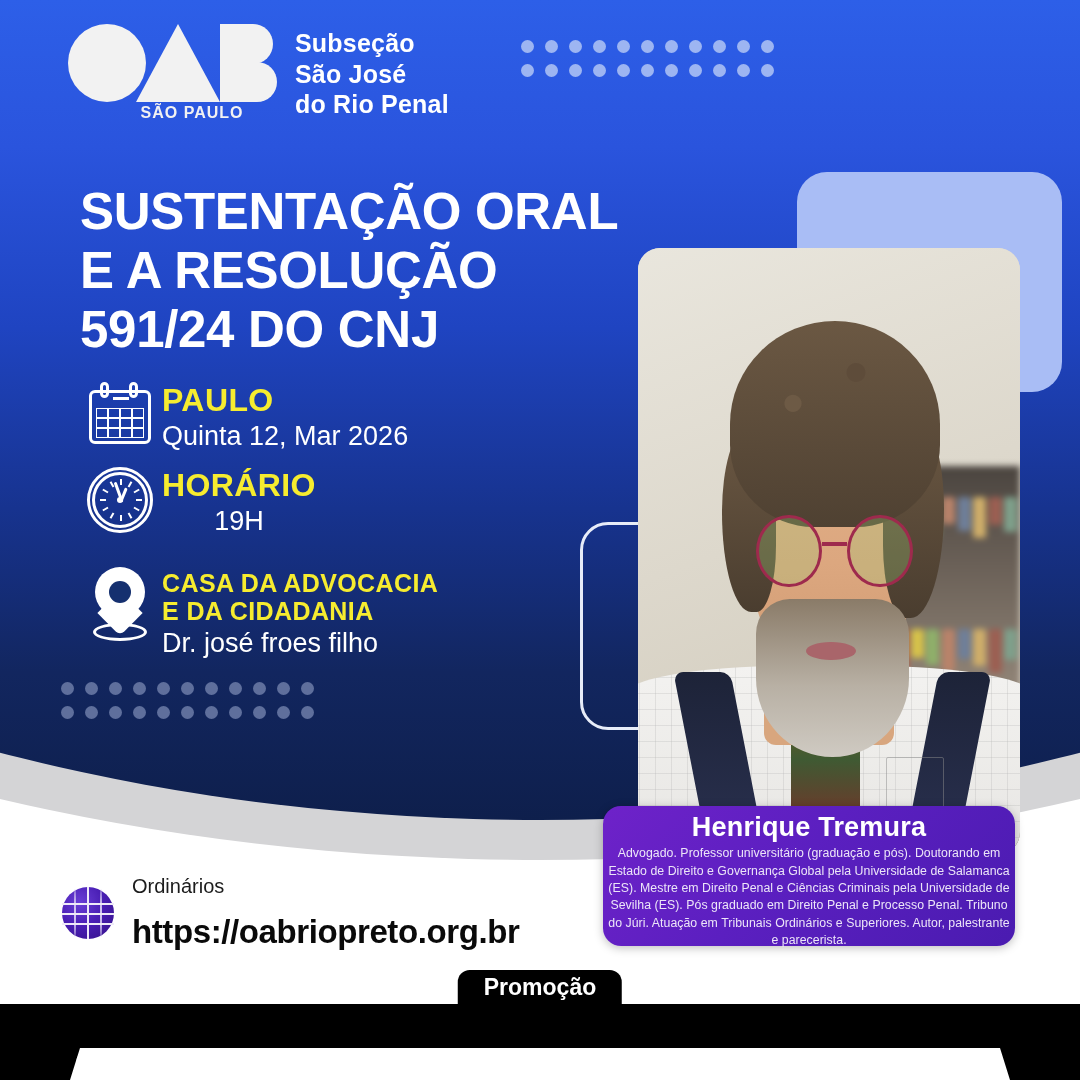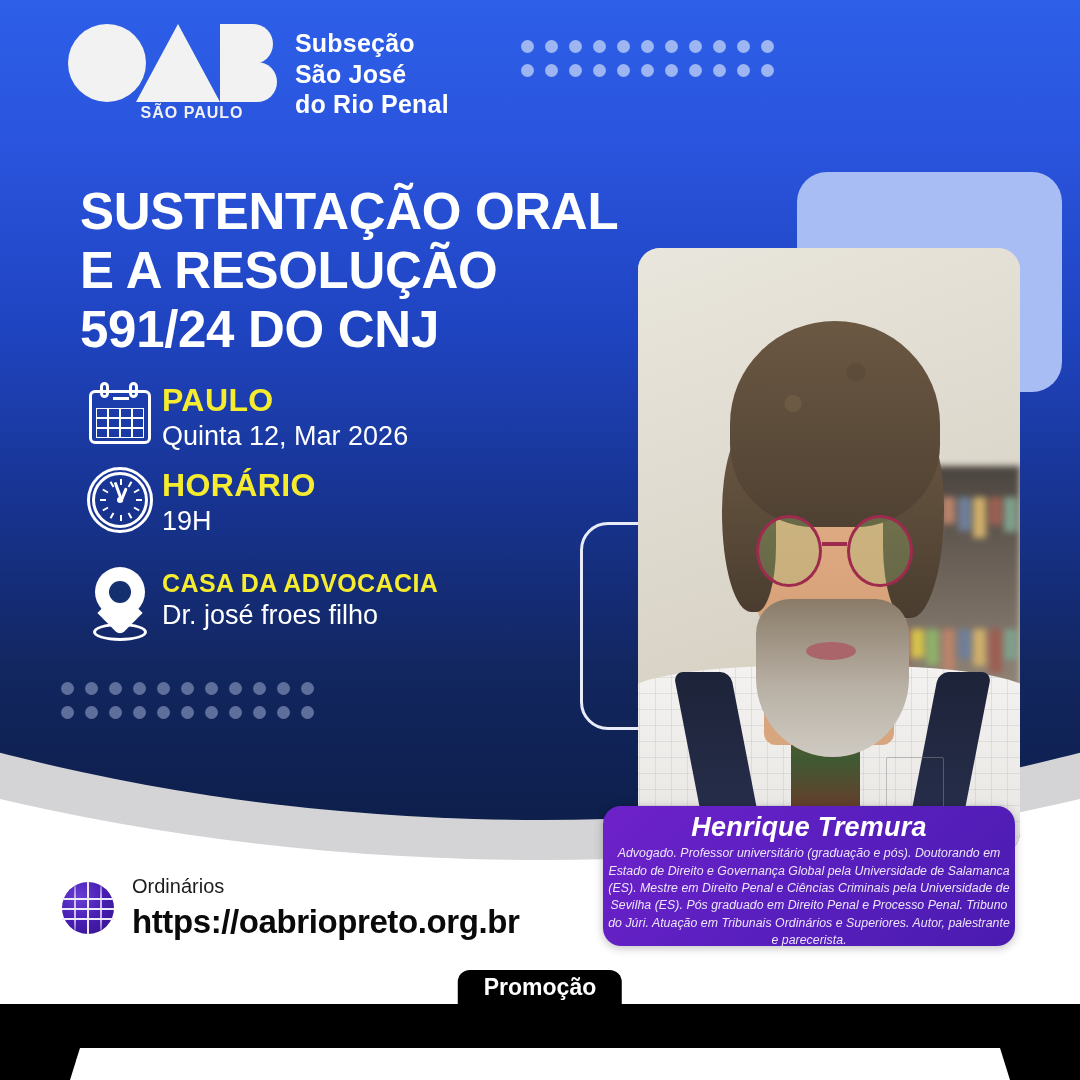--- a/index.html
+++ b/index.html
@@ -101,21 +101,21 @@
   .info-icon { width:84px; flex:0 0 84px; display:flex; justify-content:center; }
   .info-text { padding-top:2px; }
   .info-label {
     color:#f6ec2f; font-size:32px; font-weight:bold; line-height:1.05; letter-spacing:.4px;
   }
   .info-label.small { font-size:25px; line-height:1.12; }
   .info-value {
     color:#ffffff; font-size:27px; font-weight:400; line-height:1.25; margin-top:2px;
   }
   .row-date  { margin-top:0px; }
-  .row-time  { margin-top:14px; }
+  .row-time  { margin-top:14px;text-align:center; }
   .row-place { margin-top:28px; }
 
   
   .ico-cal { position:relative; width:62px; height:62px; }
   .ico-cal .body {
     position:absolute; left:0; top:8px; width:62px; height:54px;
     border:3px solid #fff; border-radius:6px;
   }
   .ico-cal .ring { position:absolute; width:9px; height:16px; border:3px solid #fff; border-radius:5px; top:0; }
   .ico-cal .r1 { left:11px; }
@@ -236,21 +236,20 @@
     position:absolute; left:44%; top:65%; width:13%; height:3%;
     background:#a9656a; border-radius:50%;
   }
 
   
   .speaker {
     position:absolute; left:603px; top:806px; width:412px; height:140px;
     background:linear-gradient(135deg,#6e22c9 0%,#5b1fc0 45%,#4a1bb0 100%);
     border-radius:18px; z-index:5; padding:6px 4px 8px;
     box-shadow:0 2px 10px rgba(0,0,0,.25);
-    font-style:italic;
   }
   .speaker .name {
     color:#ffffff; font-size:27px; font-weight:bold; text-align:center;
     line-height:1.15; letter-spacing:.2px;
   }
   .speaker .bio {
     color:#ece5f8; font-size:12.3px; line-height:1.42; text-align:center;
     margin-top:2px; letter-spacing:.05px;
   }
 
@@ -261,21 +260,21 @@
     position:absolute; inset:0; border-radius:50%;
     background:radial-gradient(circle at 34% 30%, #6a3fd6 0%, #4a1fb5 45%, #341186 100%);
   }
   .globe .mer { position:absolute; top:0; bottom:0; left:50%; width:2px; margin-left:-1px; background:#efeaf9; }
   .globe .mer2 { position:absolute; top:2px; bottom:2px; left:24%; width:2px; background:#cfc2ee; border-radius:50%; }
   .globe .mer3 { position:absolute; top:2px; bottom:2px; right:24%; width:2px; background:#cfc2ee; border-radius:50%; }
   .globe .par { position:absolute; left:0; right:0; height:2px; background:#efeaf9; }
   .globe .p1 { top:30%; } .globe .p2 { top:50%; } .globe .p3 { top:70%; }
   .inscr-txt { margin-left:18px; }
   .inscr-label { color:#1c1c1c; font-size:20px; font-weight:400; line-height:1.1; }
-  .inscr-url { color:#0a0a0a; font-size:33px; font-weight:bold; letter-spacing:-.4px; margin-top:6px; }
+  .inscr-url { color:#0a0a0a; font-size:33px; font-weight:bold; letter-spacing:-.4px; margin-top:16px; }
 
   
   .footer { position:absolute; left:0; bottom:0; width:1080px; height:110px; z-index:8; }
   .promo-tab {
     position:absolute; left:50%; transform:translateX(-50%); top:0;
     background:#000; color:#fff; border-radius:12px 12px 0 0;
     padding:4px 26px 6px; font-size:23px; font-weight:bold;
   }
   .footer-bar {
     position:absolute; left:0; top:34px; width:1080px; height:76px;
@@ -435,20 +434,21 @@
       <div class="info-icon">
         <div class="ico-pin">
           <div class="tip"></div>
           <div class="head"></div>
           <div class="hole"></div>
           <div class="base"></div>
         </div>
       </div>
       <div class="info-text">
         <div class="info-label small">CASA DA ADVOCACIA</div>
+        <div class="info-label small">E DA CIDADANIA</div>
         <div class="info-value">Dr. josé froes filho</div>
       </div>
     </div>
 
   </div>
 
   <div class="photo">
     <div class="bg-wall"></div>
     <div class="shelf">
         <i style="left: 4%; top: 8%; background: rgb(192, 85, 63); height: 26px;"></i>

